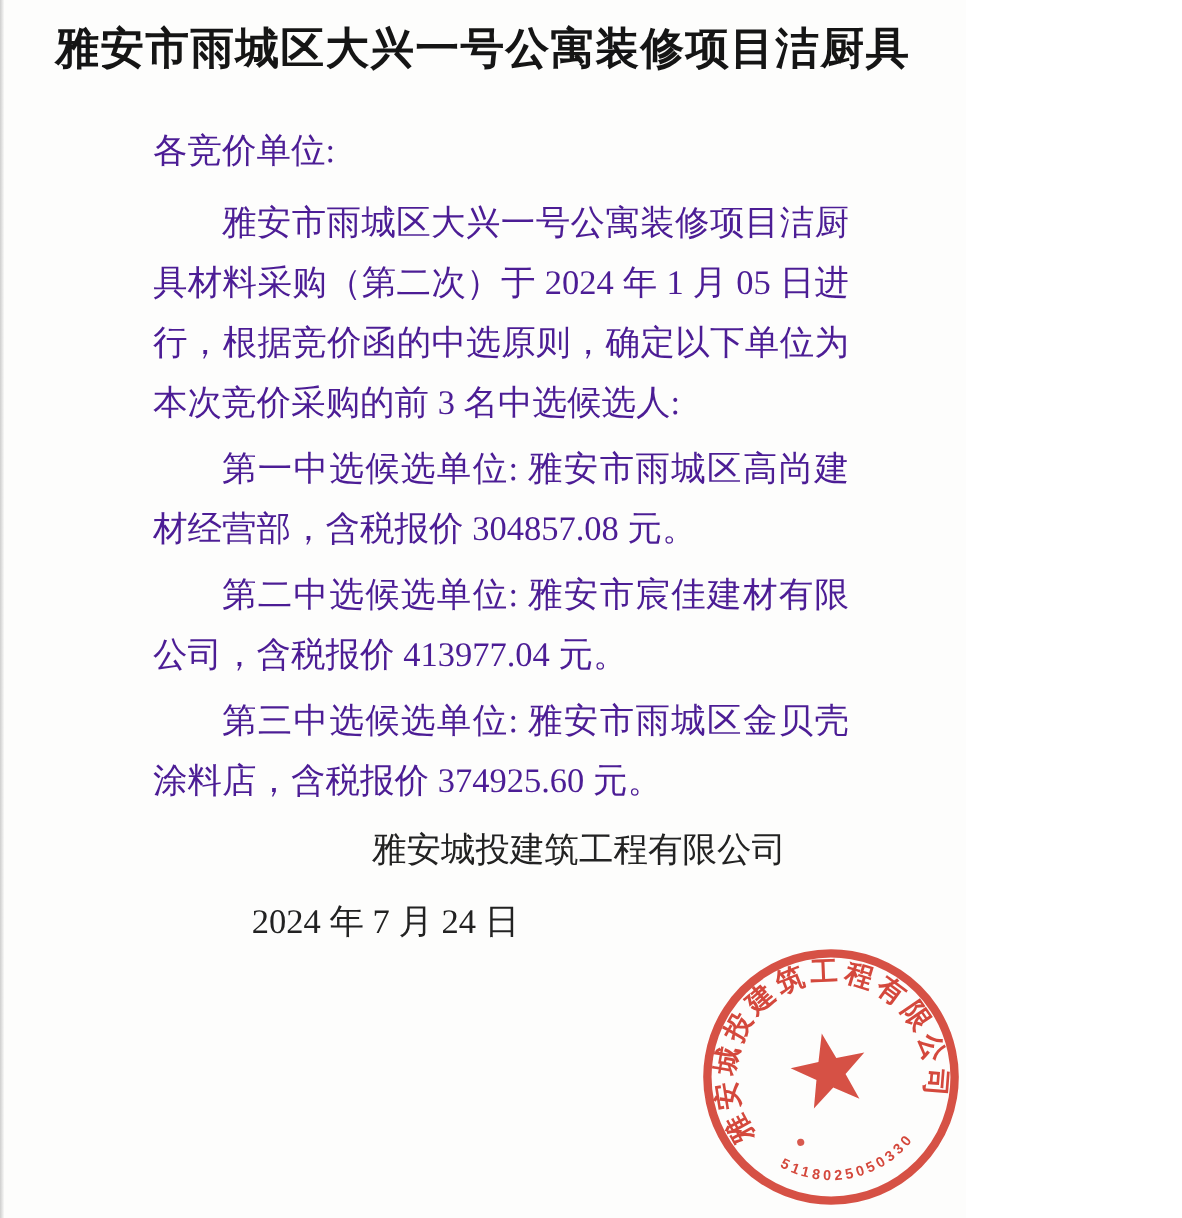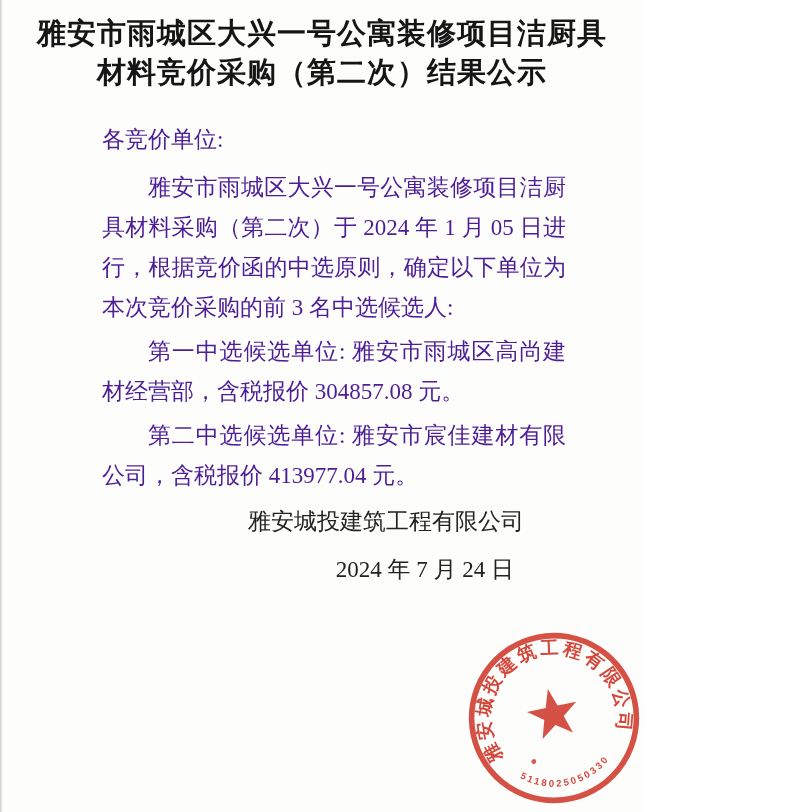--- a/index.html
+++ b/index.html
@@ -43,21 +43,21 @@
   .salutation { margin: 0 0 8px 0; }
   .para { margin: 0 0 4px 0; text-indent: 2em; }
   .signature {
     margin-top: 6px;
     text-align: right;
     font-size: 23px;
     line-height: 40px;
     color: #222;
   }
   .signature .company { padding-right: 120px; }
-  .signature .date { margin-top: 8px; padding-right: 130px; }
+  .signature .date { margin-top: 8px; padding-right: 130px; text-align: center; }
   .seal {
     position: absolute;
     left: 466px;
     top: 630px;
     width: 176px;
     height: 176px;
     transform: rotate(-12deg);
     mix-blend-mode: multiply;
     opacity: 0.93;
     pointer-events: none;
@@ -88,28 +88,28 @@
 </style>
 </head>
 <body>
 
 <div class="page">
 
   <div class="scan-edge"></div>
 
   <h1 class="title">
     <span class="tline">雅安市雨城区大兴一号公寓装修项目洁厨具</span>
-    <span class="tline">材料竞价采购（第二次）结果公示</span>
   </h1>
 
   <div class="body-text">
     <p class="salutation">各竞价单位:</p>
     <p class="para">雅安市雨城区大兴一号公寓装修项目洁厨具材料采购（第二次）于 2024 年 1 月 05 日进行，根据竞价函的中选原则，确定以下单位为本次竞价采购的前 3 名中选候选人:</p>
     <p class="para">第一中选候选单位: 雅安市雨城区高尚建材经营部，含税报价 304857.08 元。</p>
     <p class="para">第二中选候选单位: 雅安市宸佳建材有限公司，含税报价 413977.04 元。</p>
+    <p class="para">第三中选候选单位: 雅安市雨城区金贝壳涂料店，含税报价 374925.60 元。</p>
   </div>
 
   <div class="signature">
     <div class="company">雅安城投建筑工程有限公司</div>
     <div class="date">2024 年 7 月 24 日</div>
   </div>
 
   <div class="seal">
     <svg viewBox="0 0 220 220" xmlns="http://www.w3.org/2000/svg">
       <defs>

